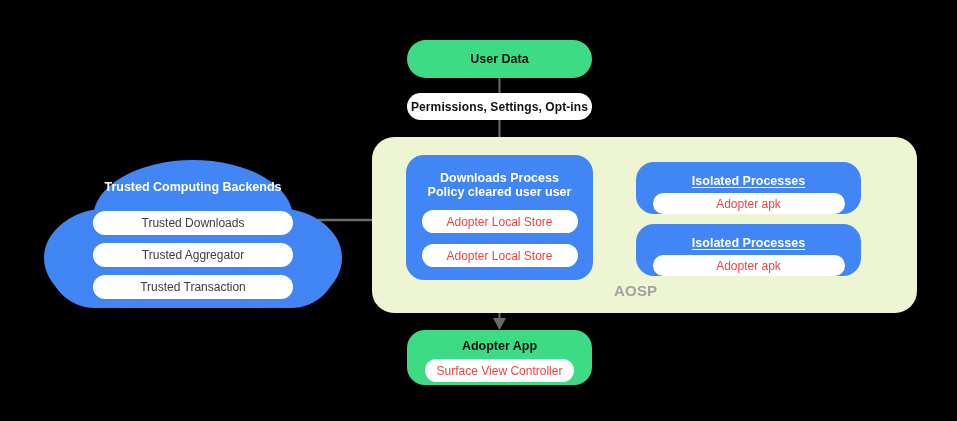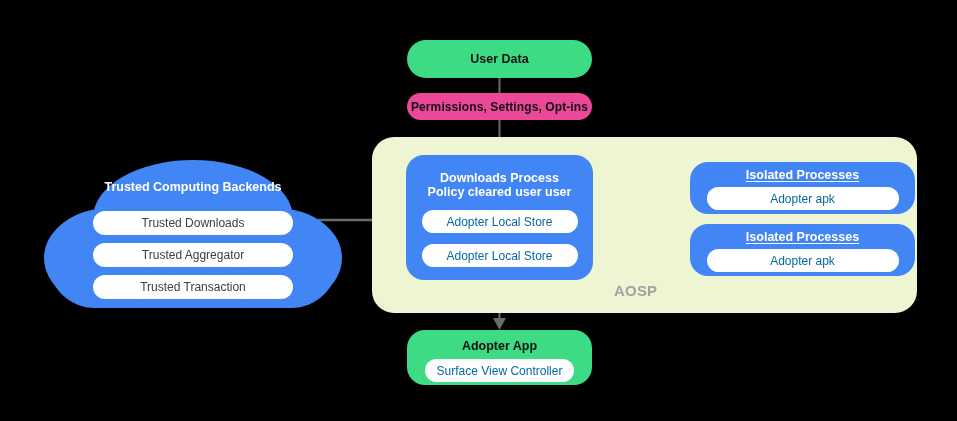--- a/index.html
+++ b/index.html
@@ -41,40 +41,40 @@
 
   
   .rbox {
     border-radius: 18px;
     display: flex;
     flex-direction: column;
     align-items: center;
   }
   .blue { background: #4285f4; }
   .green { background: #3ddc84; }
-  .lightblue { background: #ec4899; text-align: right; }
+  .lightblue { background: #ffffff; text-align: right; }
 
   .box-title {
     color: #ffffff;
     font-weight: bold;
     font-size: 12.5px;
     text-align: center;
     line-height: 14px;
   }
   .box-title.dark { color: #111111; }
 
   .inner-pill {
     background: #ffffff;
     border-radius: 14px;
     height: 23px;
     display: flex;
     align-items: center;
     justify-content: center;
     font-size: 12px;
-    color: #0369a1;
+    color: #ef4444;
     white-space: nowrap;
   }
 
   
   .user-data {
     left: 407px; top: 40px;
     width: 185px; height: 38px;
     border-radius: 19px;
     display: flex;
     align-items: center;
@@ -104,23 +104,23 @@
     width: 187px; height: 125px;
     padding-top: 16px;
   }
   .managing .inner-pill {
     width: 156px;
     margin-top: 11px;
   }
 
   
   .isolated {
-    left: 690px; top: 162px;
+    left: 636px; top: 162px;
     width: 225px; height: 52px;
-    padding-top: 6px;
+    padding-top: 12px;
   }
   .isolated.second { top: 224px; }
   .isolated .box-title {
     text-decoration: underline;
     text-underline-offset: 2px;
   }
   .isolated .inner-pill {
     width: 192px;
     margin-top: 5px;
   }

